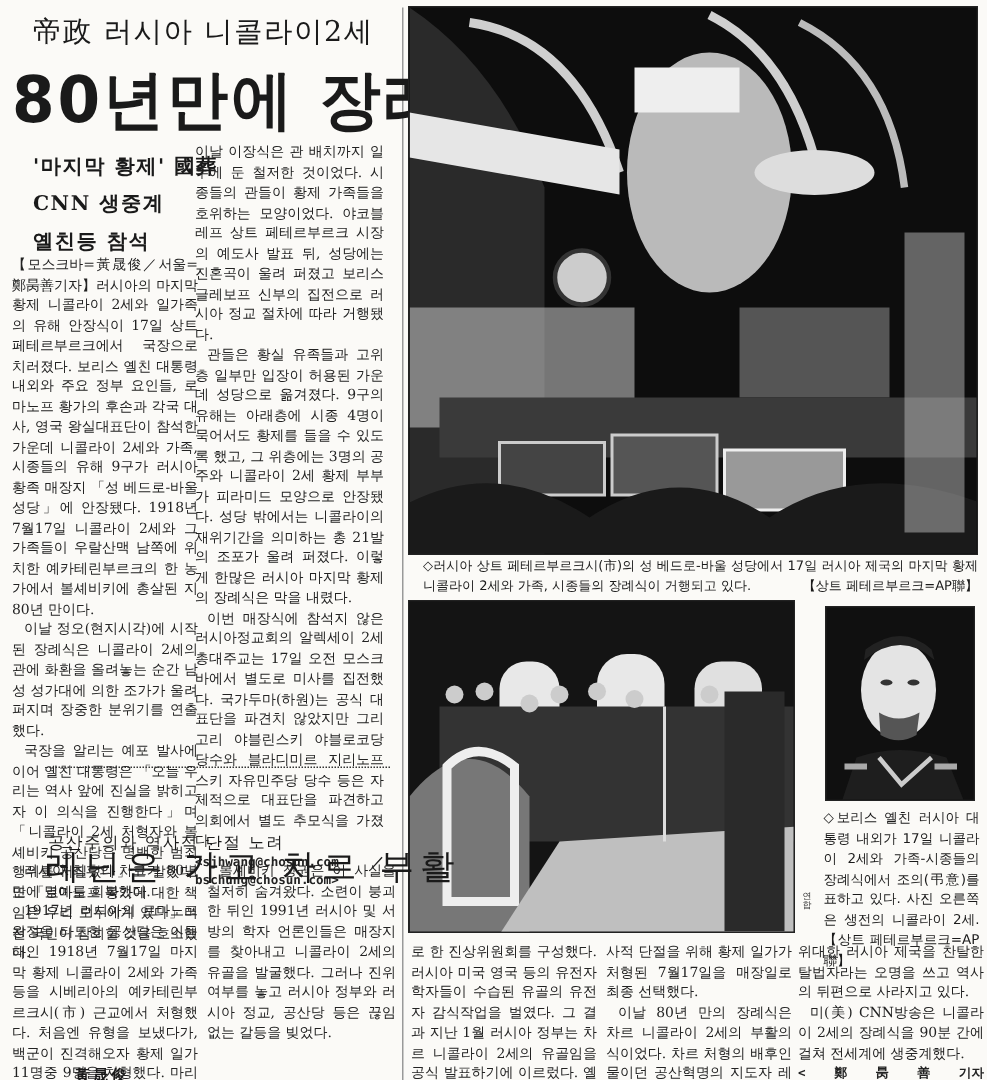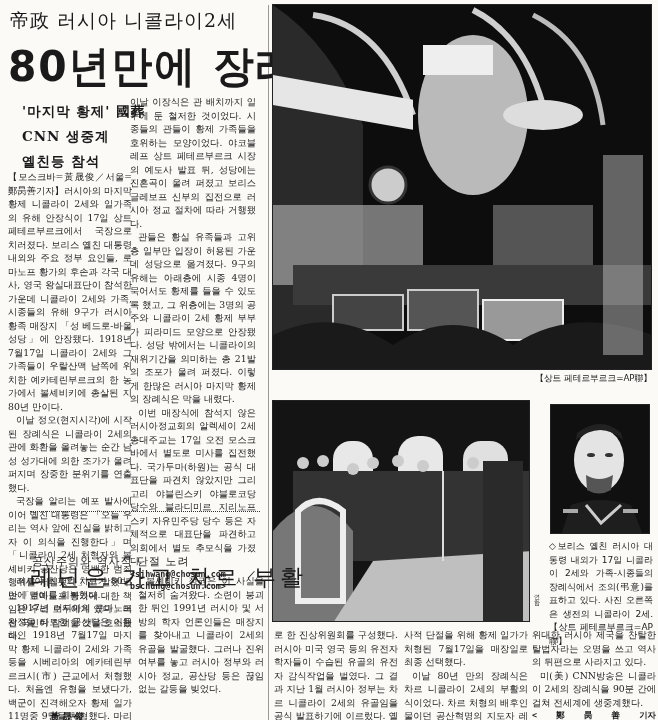--- a/index.html
+++ b/index.html
@@ -1,21 +1,21 @@
 <!DOCTYPE html>
 <html><head>
 <meta charset="utf-8">
 <style>
   * { box-sizing: border-box; margin: 0; padding: 0; }
   html, body { width: 658px; height: 720px; overflow: hidden; background: #fbfaf7; }
   body { position: relative; font-family: "DejaVu Sans", sans-serif; color: #1a1a1a; }
 
   .abs { position: absolute; }
 
-  .kicker { left: 10px; top: 8px; font-family: "DejaVu Serif", serif; font-size: 19px; letter-spacing: 1px; font-weight: normal; }
+  .kicker { left: 22px; top: 8px; font-family: "DejaVu Serif", serif; font-size: 19px; letter-spacing: 1px; font-weight: normal; }
   .headline { left: 8px; top: 38px; font-family: "DejaVu Sans", sans-serif; font-size: 43px; font-weight: bold; letter-spacing: 2px; transform: scaleX(0.95); transform-origin: left; }
 
   .subheads { left: 22px; top: 100px; width: 125px; }
   .subhead { font-family: "DejaVu Serif", serif; font-size: 13.5px; font-weight: bold; height: 22px; line-height: 22px; margin-bottom: 3px; letter-spacing: 1px; }
 
   .col { font-family: "DejaVu Serif", serif; font-size: 9.3px; line-height: 13.5px; text-align: justify; color: #222; }
   .col p { text-indent: 8px; }
   .col p.noindent { text-indent: 0; }
 
   .colA { left: 8px; top: 170px; width: 124px; }
@@ -95,20 +95,21 @@
     <rect x="220" y="200" width="100" height="60" fill="#555"></rect>
     <rect x="20" y="260" width="360" height="40" fill="#3a3a3a"></rect>
     <rect x="60" y="290" width="70" height="35" fill="#444" stroke="#ccc" stroke-width="2"></rect>
     <rect x="135" y="285" width="70" height="40" fill="#555" stroke="#ccc" stroke-width="2"></rect>
     <rect x="210" y="295" width="80" height="40" fill="#999" stroke="#eee" stroke-width="2"></rect>
     <path d="M0 330 Q60 300 120 340 Q180 300 240 340 Q300 300 380 330 L380 366 L0 366Z" fill="#1a1a1a"></path>
     <rect x="330" y="150" width="40" height="200" fill="#bbb" opacity="0.5"></rect>
   </svg>
 </div>
 <div class="abs caption1">
+  <span>◇러시아 상트 페테르부르크시(市)의 성 베드로-바울 성당에서 17일 러시아 제국의 마지막 황제 니콜라이 2세와 가족, 시종들의 장례식이 거행되고 있다.</span>
   <span class="src">【상트 페테르부르크=AP聯】</span>
 </div>
 
 <div class="abs photo photo2">
   <svg width="258" height="222" viewBox="0 0 258 222">
     <rect width="258" height="222" fill="#141414"></rect>
     <rect x="60" y="40" width="40" height="60" rx="18" fill="#e8e8e8"></rect>
     <rect x="125" y="35" width="45" height="65" rx="20" fill="#e8e8e8"></rect>
     <rect x="190" y="40" width="45" height="60" rx="18" fill="#e0e0e0"></rect>
     <g fill="#333">

